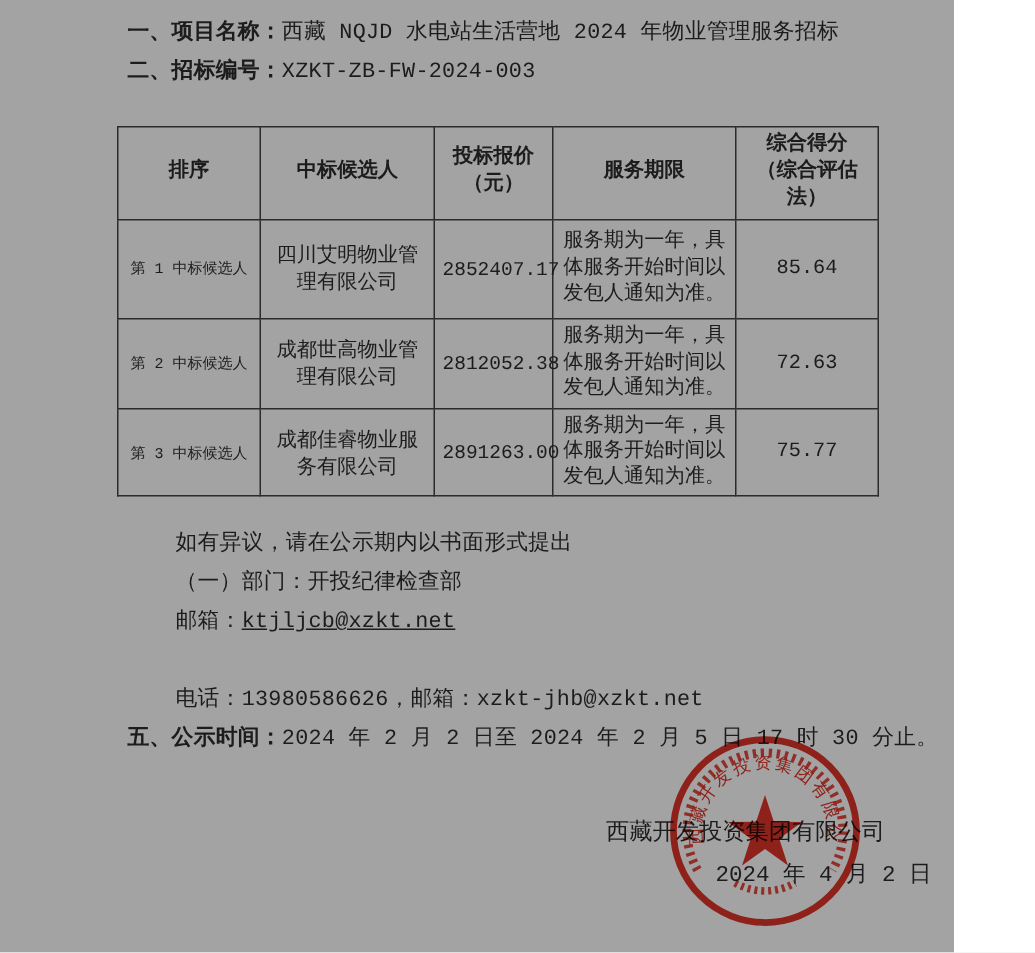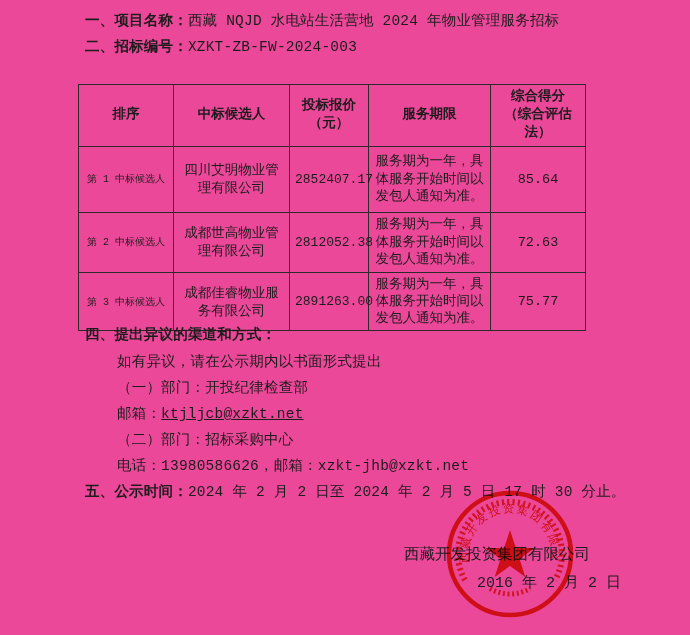--- a/index.html
+++ b/index.html
@@ -1,17 +1,17 @@
 <!DOCTYPE html>
 <html><head>
 <meta charset="utf-8">
 <style>
   html,body{margin:0;padding:0;background:#fff;}
   #page{
-    position:relative;width:690px;height:635px;background:#ec4899;overflow:hidden;
+    position:relative;width:636px;height:635px;background:#a3a3a3;overflow:hidden;
     font-family:"Liberation Mono","DejaVu Serif","Liberation Serif",serif;
     color:#1c1c1c;
   }
   .line{position:absolute;font-size:14.5px;white-space:nowrap;letter-spacing:0.2px;}
   .num, .lbl{font-weight:bold;}
   .indent{left:117px;}
   .toplevel{left:85px;}
   a.mail{color:#1c1c1c;text-decoration:underline;}
   
   #cand-table{
@@ -93,37 +93,33 @@
     <tr class="r2">
       <td class="rank">第 3 中标候选人</td>
       <td>成都佳睿物业服务有限公司</td>
       <td class="price">2891263.00</td>
       <td class="period">服务期为一年，具体服务开始时间以发包人通知为准。</td>
       <td class="score">75.77</td>
     </tr>
   </tbody>
     </table>
 
-  <div class="line toplevel" style="top:325px;">
-    <span class="num">四、</span><span class="lbl">提出异议的渠道和方式：</span>
-  </div>
   <div class="line indent" style="top:352px;">如有异议，请在公示期内以书面形式提出</div>
   <div class="line indent" style="top:378px;">（一）部门：开投纪律检查部</div>
   <div class="line indent" style="top:404px;">
     <span>邮箱：</span><a class="mail" href="#">ktjljcb@xzkt.net</a>
   </div>
-  <div class="line indent" style="top:430px;">（二）部门：招标采购中心</div>
   <div class="line indent" style="top:456px;">电话：13980586626，邮箱：xzkt-jhb@xzkt.net</div>
 
   <div class="line toplevel" style="top:482px;">
     <span class="num">五、</span><span class="lbl">公示时间：</span><span>2024 年 2 月 2 日至 2024 年 2 月 5 日 17 时 30 分止。</span>
   </div>
 
   <div class="sig" style="left:404px;top:544px;">西藏开发投资集团有限公司</div>
-  <div class="sig" style="left:477px;top:573px;font-size:15px;">2016 年 2 月 2 日</div>
+  <div class="sig" style="left:477px;top:573px;font-size:15px;">2024 年 4 月 2 日</div>
 
   <svg id="stamp" viewBox="0 0 140 140">
     <g stroke="#dd2317" fill="none">
       <circle cx="70" cy="70" r="61" stroke-width="4.5"></circle>
 
       <path d="M 25,96 A 52,52 0 1 1 115,96" stroke-width="6" stroke-dasharray="2.2 3.1" opacity="0.9"></path>
 
       <path d="M 50,104.6 A 40,40 0 0 0 90,104.6" stroke-width="5" stroke-dasharray="2 2.6" opacity="0.9"></path>
     </g>
     <defs>

